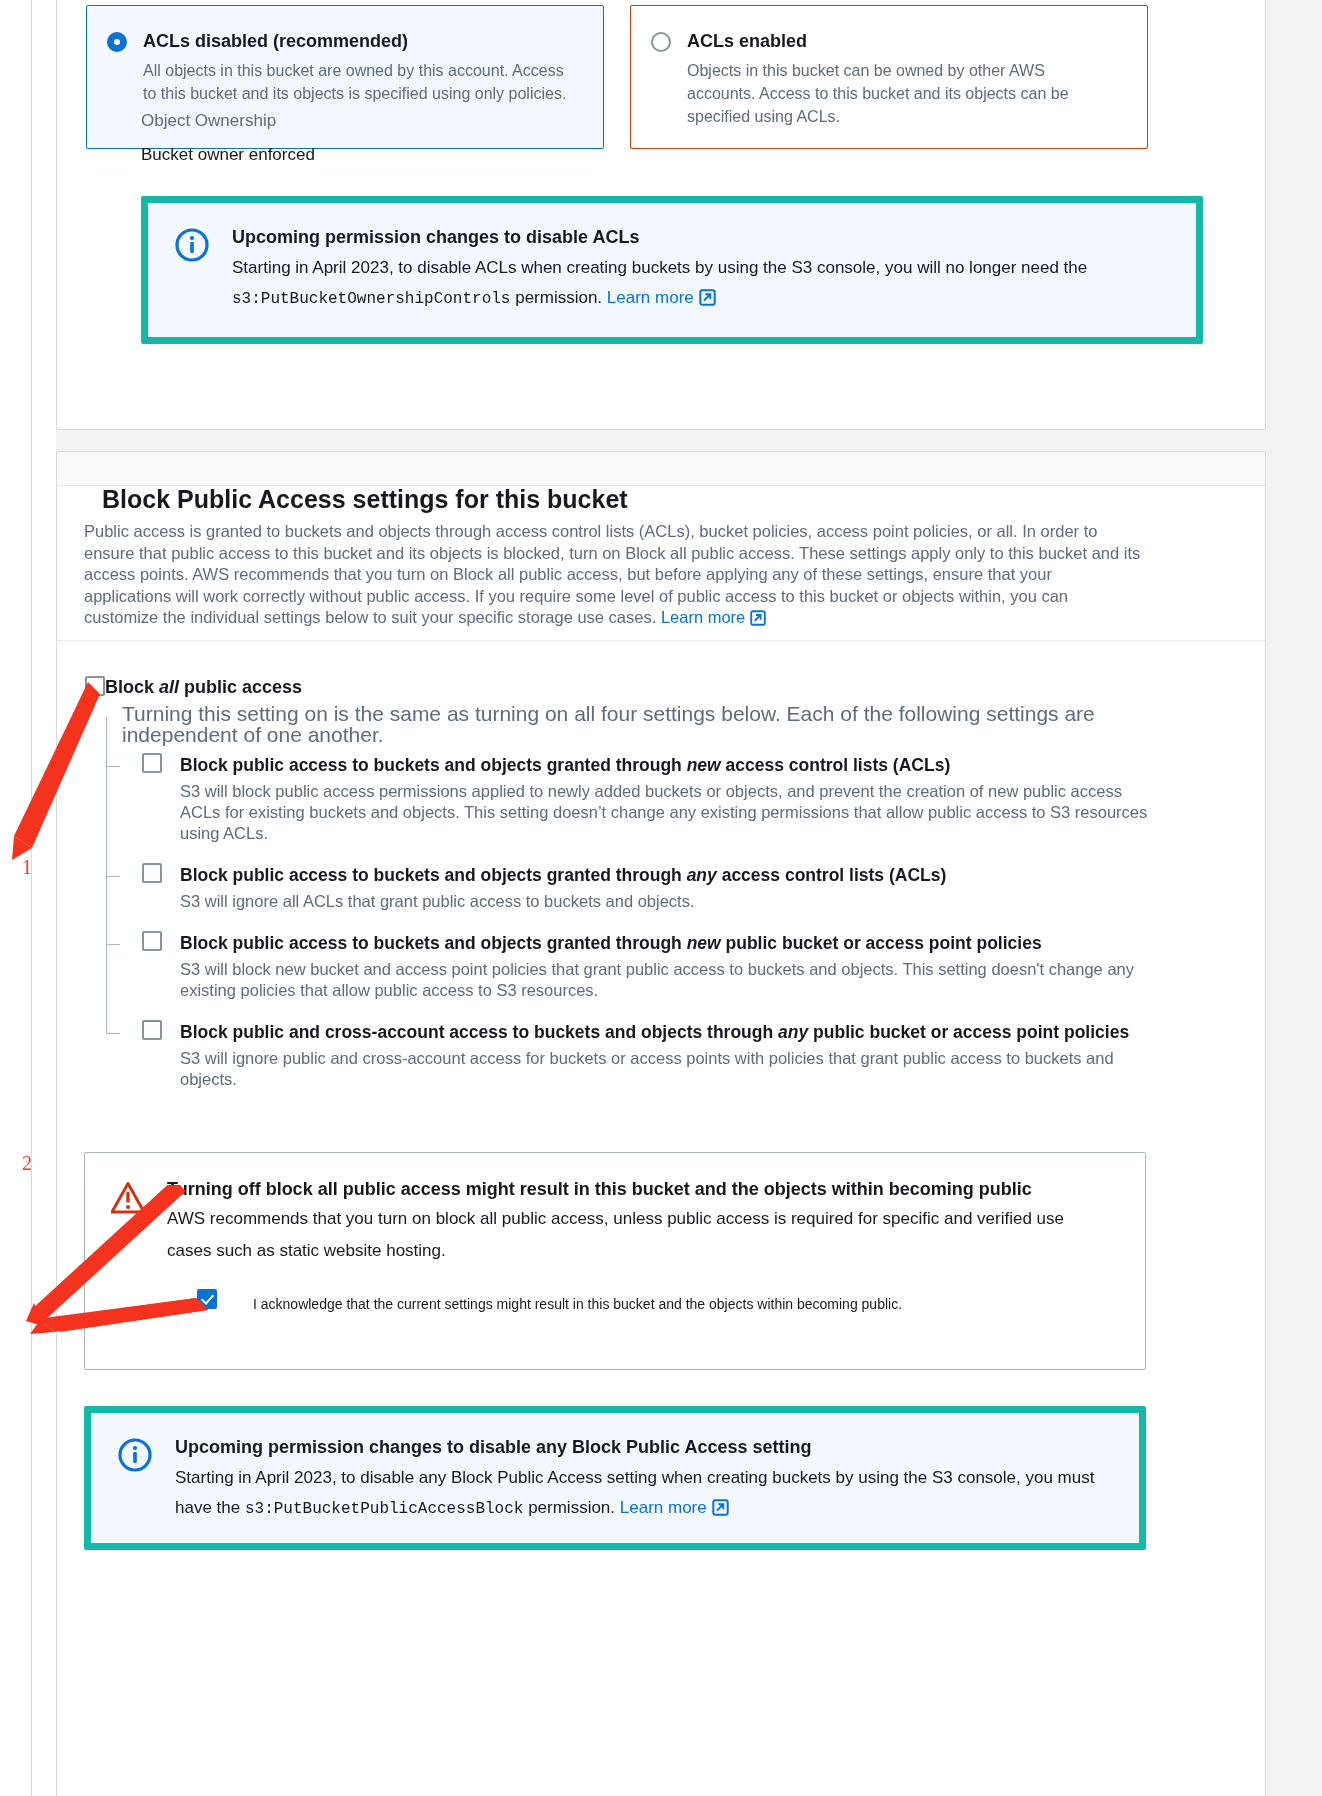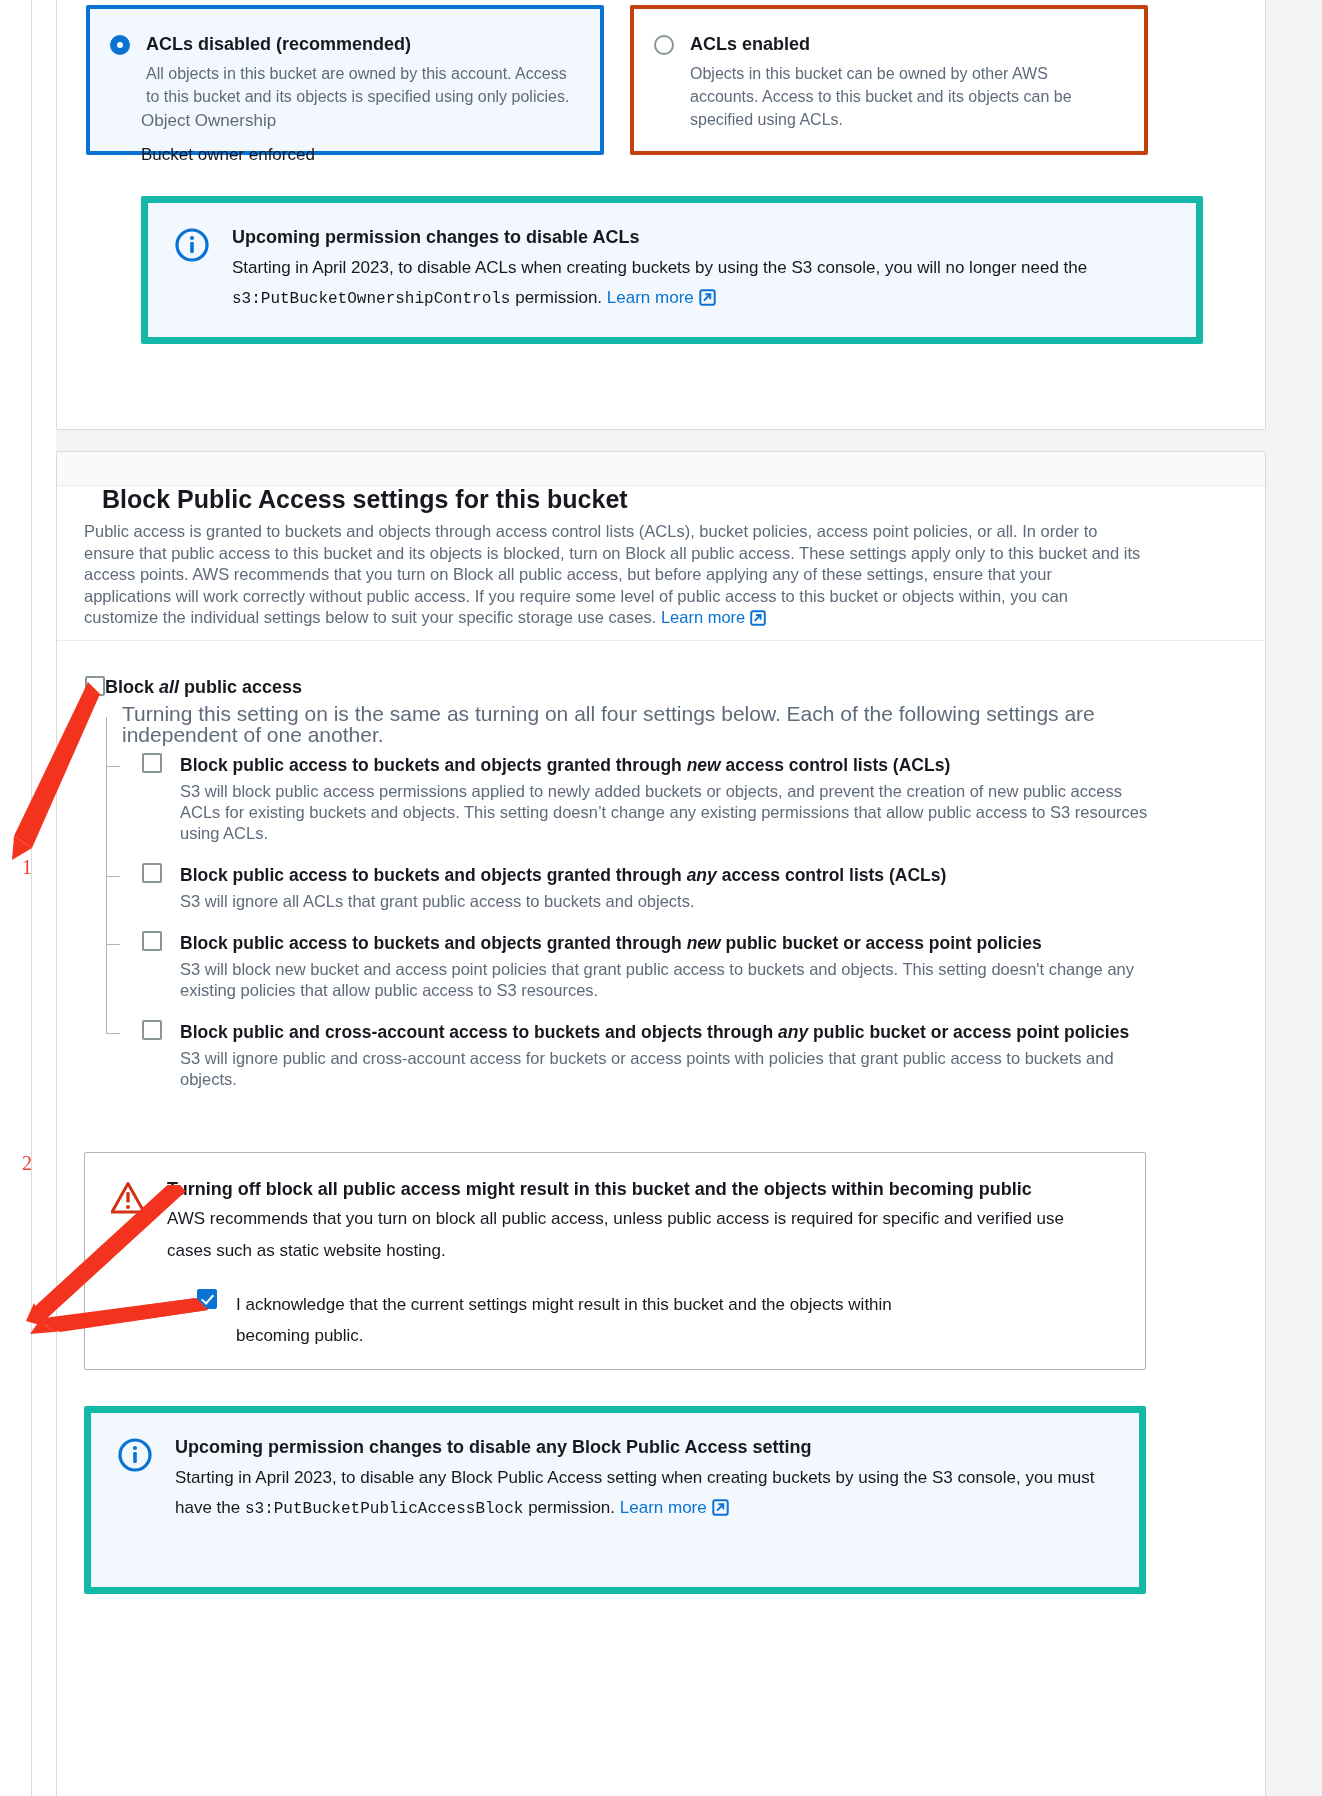--- a/index.html
+++ b/index.html
@@ -57,21 +57,21 @@
   
   .radio-row {
     position: absolute;
     left: 29px; top: 65px;
     display: flex;
     gap: 26px;
   }
   .radio-card {
     width: 518px;
     min-height: 142px;
-    border: 4px solid #c2410c;
+    border: 1px solid #c2410c;
     border-radius: 2px;
     padding: 24px 22px 20px 20px;
     display: flex;
     background: #ffffff;
   }
   .radio-card.selected {
     border-color: #0972d3;
     background: #f2f8fd;
   }
   .radio-outer {
@@ -129,21 +129,21 @@
     position: absolute;
     border-radius: 2px;
     display: flex;
     padding: 22px 22px 22px 26px;
   }
   .alert-info {
     background: #f2f8fd;
     border: 7px solid #14b8a6;
   }
   .alert-1 { left: 84px; top: 256px; width: 1062px; height: 148px; }
-  .alert-2 { left: 84px; top: 1406px; width: 1062px; height: 188px; }
+  .alert-2 { left: 84px; top: 1406px; width: 1062px; height: 144px; }
 
   .info-icon { flex: 0 0 36px; margin-top: 2px; }
   .alert-text { margin-left: 22px; }
   .alert-title {
     font-size: 18px;
     font-weight: 700;
     color: #16191f;
     line-height: 24px;
     margin-bottom: 4px;
   }
@@ -301,24 +301,24 @@
     max-width: 940px;
     margin-top: 2px;
   }
   .ack-row {
     display: flex;
     align-items: flex-start;
     margin-top: 22px;
     margin-left: 86px;
   }
   .ack-label {
-    font-size: 17px;
+    font-size: 14px;
     color: #16191f;
     line-height: 31px;
-    margin-left: 19px;
+    margin-left: 36px;
     max-width: 700px;
   }
 </style>
 </head>
 <body>
 
 <div class="page">
 
   <div class="gutter"></div>
   <div class="gutter-line"></div>

